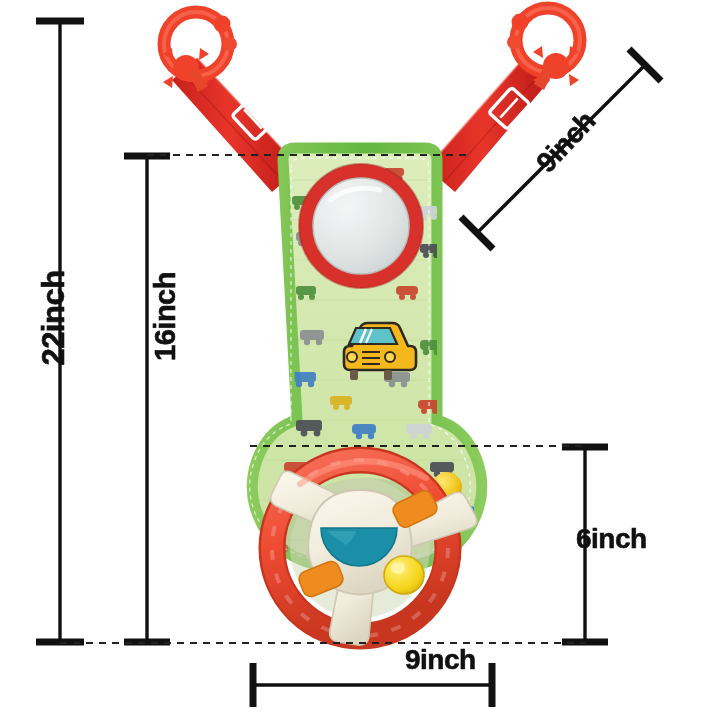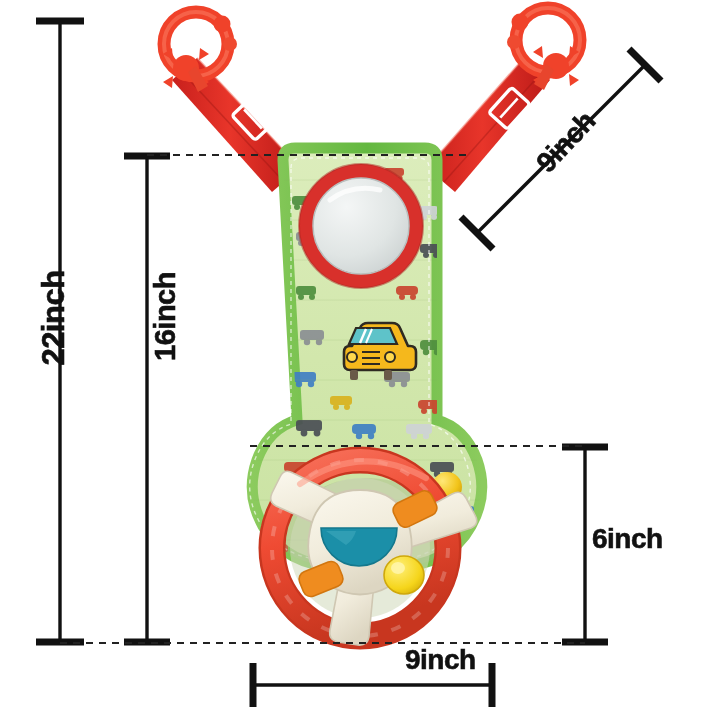--- a/index.html
+++ b/index.html
@@ -15,21 +15,21 @@
     white-space:nowrap;
     letter-spacing:-0.5px;
     -webkit-text-stroke:0.6px #111;
   }
   #lbl22{left:-6px;top:300px;width:120px;text-align:center;font-size:31px;
          transform:rotate(-90deg);transform-origin:50% 50%;}
   #lbl16{left:110px;top:300px;width:110px;text-align:center;font-size:29px;
          transform:rotate(-90deg);transform-origin:50% 50%;}
   #lbl9d{left:542px;top:152px;font-size:28px;
          transform:rotate(-47deg);transform-origin:0% 50%;}
-  #lbl6 {left:592px;top:523px;font-size:28px;}
+  #lbl6 {left:576px;top:523px;font-size:28px;}
   #lbl9b{left:405px;top:644px;font-size:28px;}
 </style>
 </head>
 <body>
 
 <div id="stage">
 
   <svg class="layer" viewBox="0 0 720 720">
     <defs>
       <linearGradient id="gStrap" x1="0" y1="0" x2="1" y2="0">

